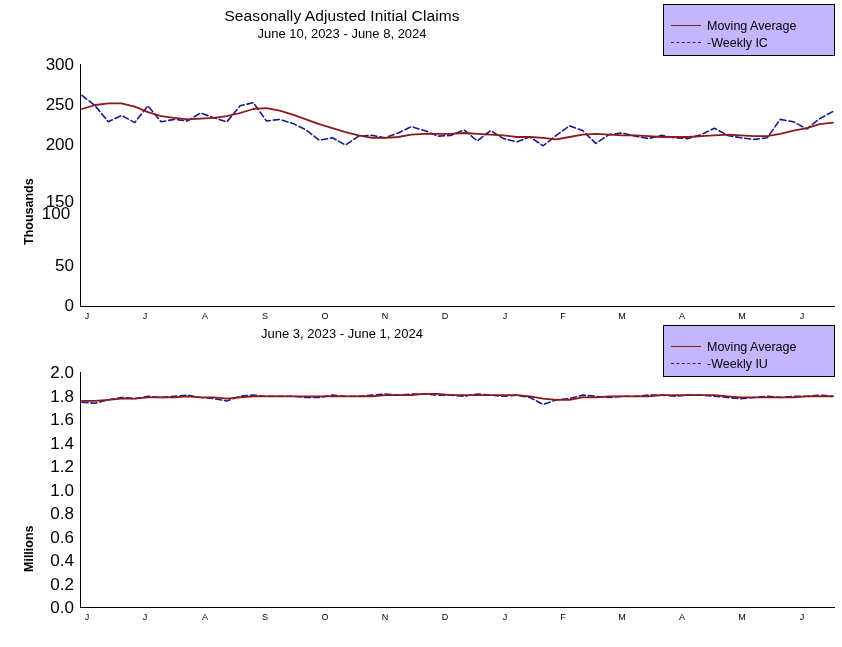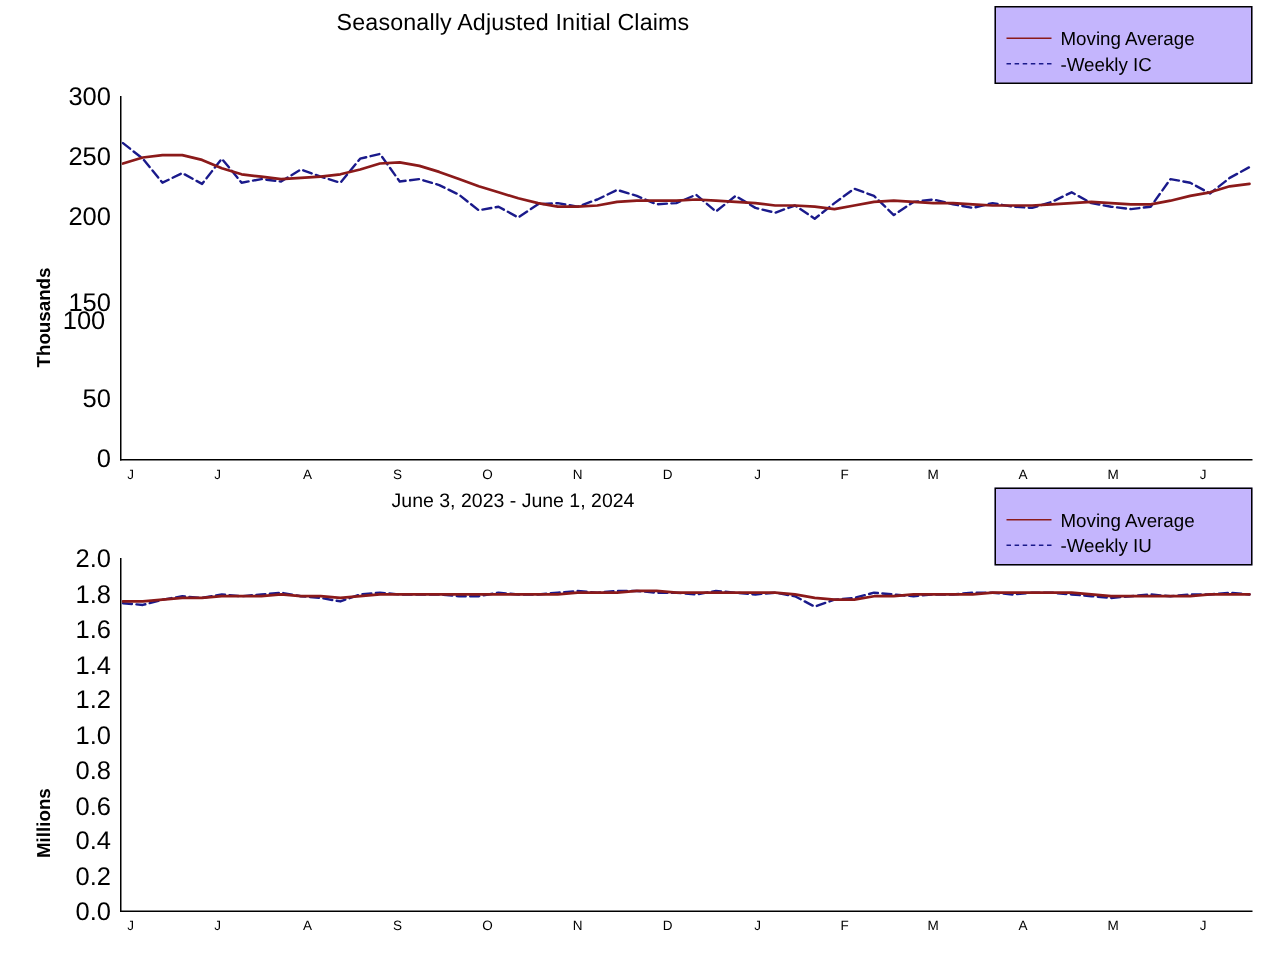--- a/index.html
+++ b/index.html
@@ -106,20 +106,21 @@
     line-height: 10px;
   }
 </style>
 </head>
 <body>
 
 <div class="chart-block" id="chart-top">
 
   <div class="title-wrap" style="top:6px;">
     <div class="chart-title">Seasonally Adjusted Initial Claims</div>
+    <div class="chart-subtitle">June 10, 2023 - June 8, 2024</div>
   </div>
 
   <div class="legend" style="left:663px; top:4px; width:172px; height:52px;">
     <div class="legend-row">
       <span class="legend-swatch">
           <span class="ln"></span>
         </span>
       <span class="legend-label">Moving Average</span>
     </div>
     <div class="legend-row">

